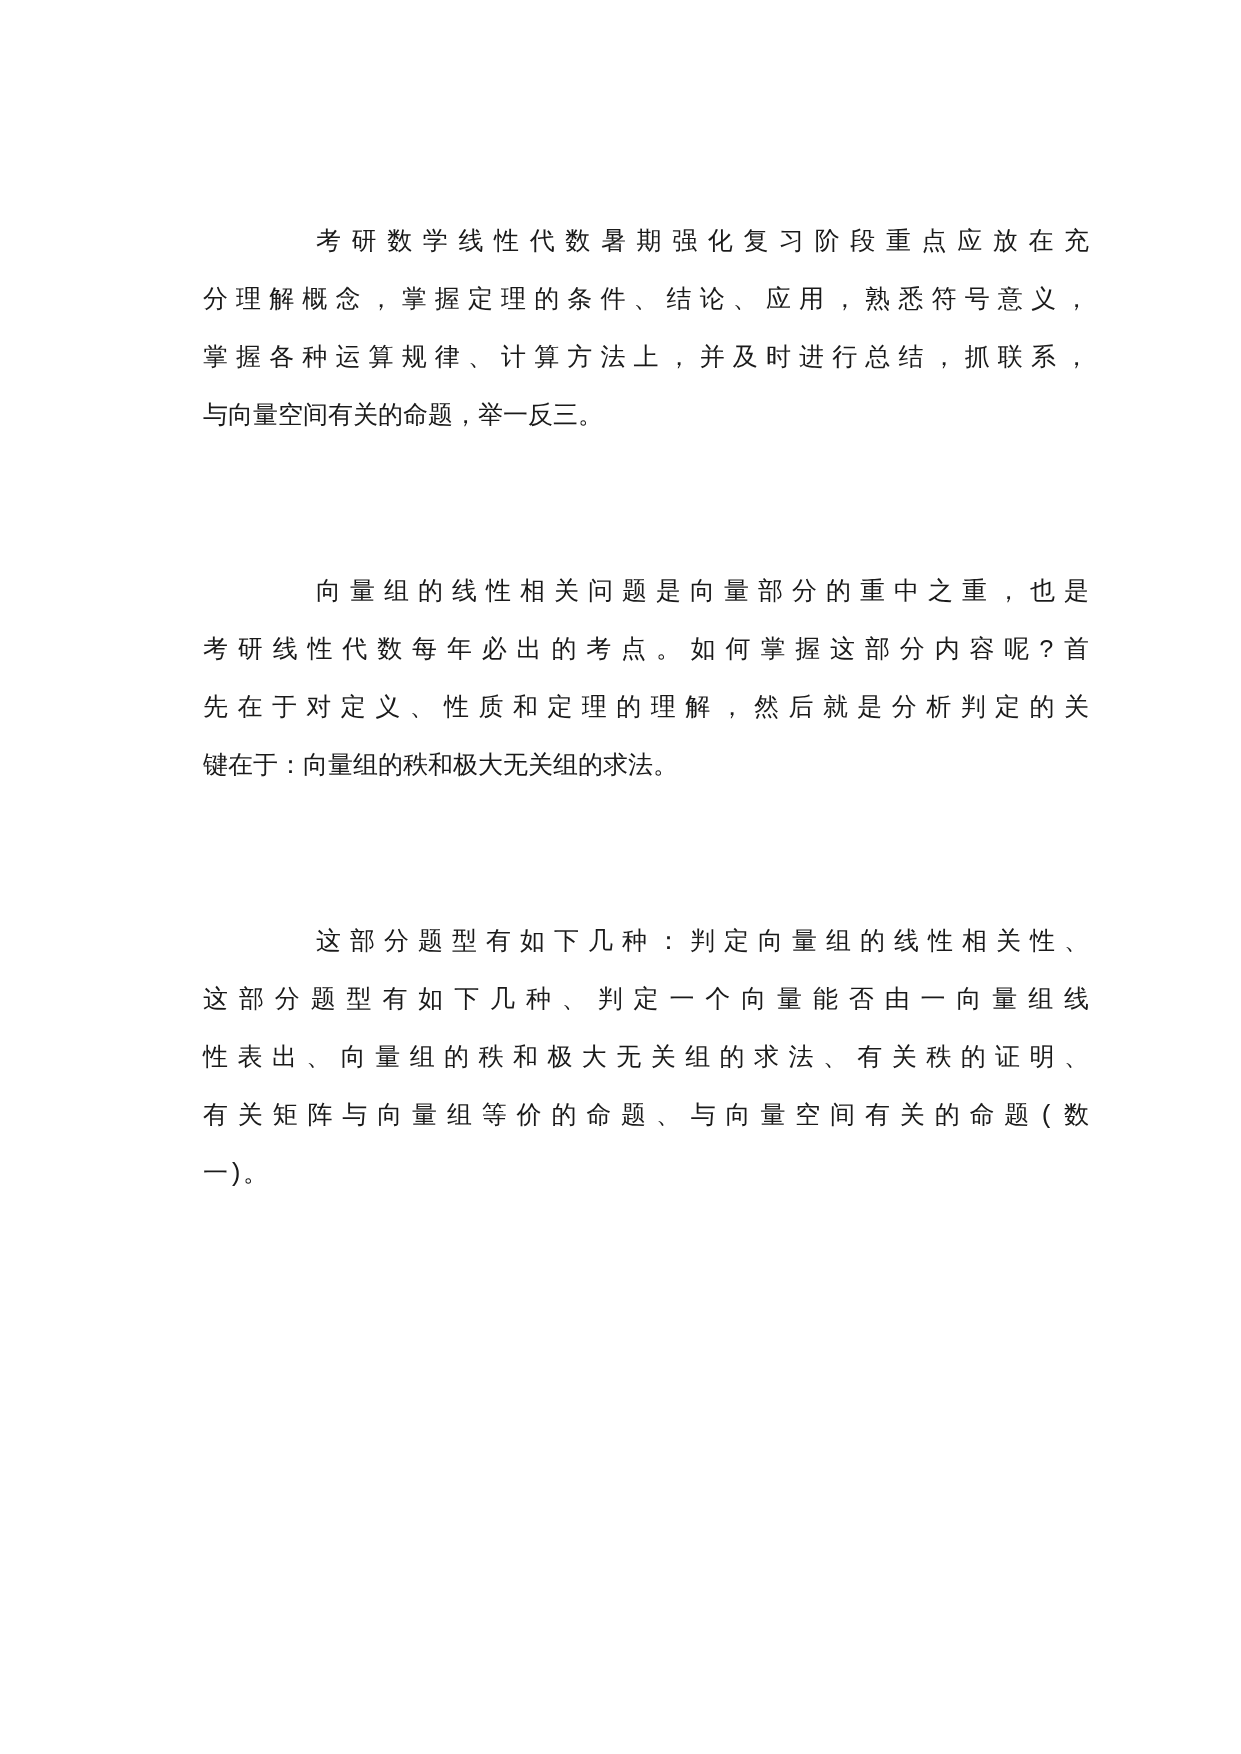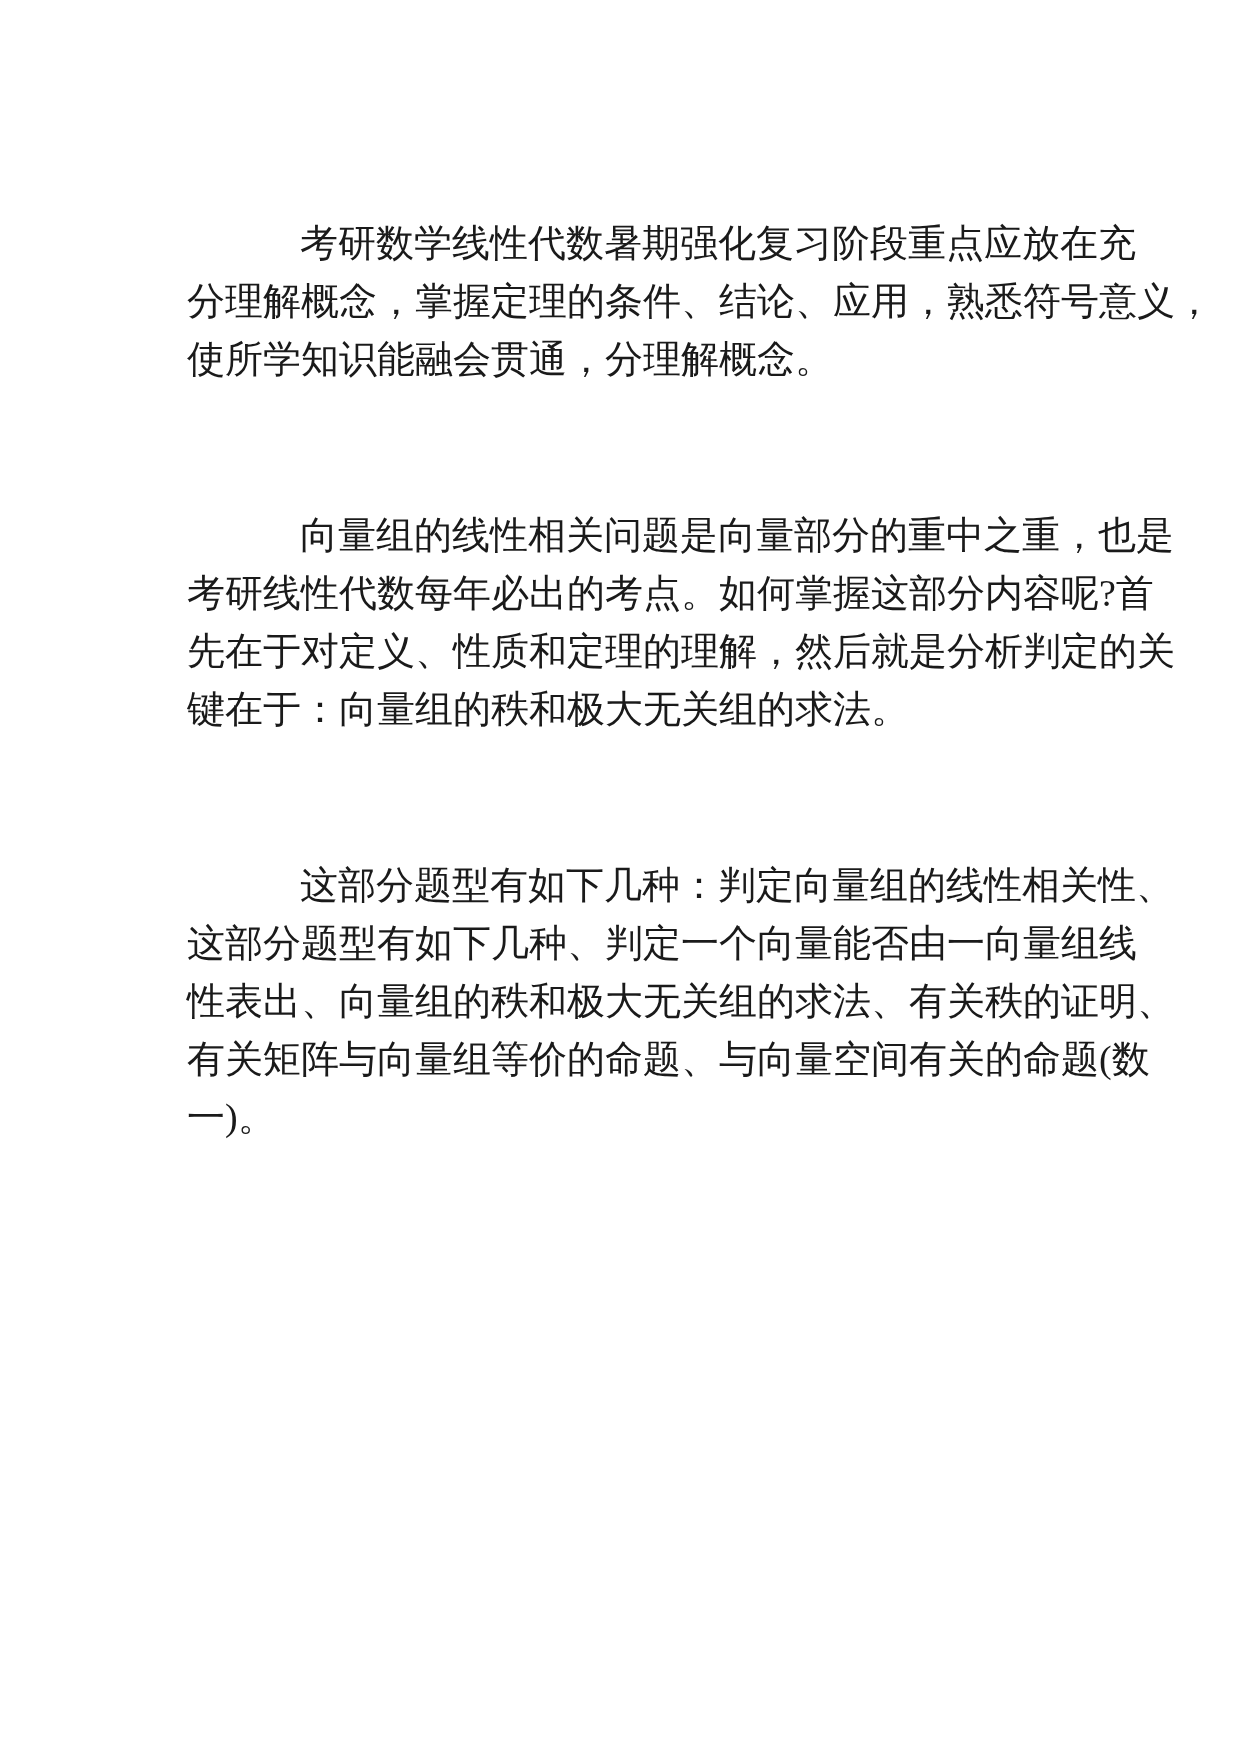--- a/index.html
+++ b/index.html
@@ -14,24 +14,25 @@
   .page {
     box-sizing: border-box;
     width: 1241px;
     height: 1754px;
     padding: 214px 152px 0 187px;
     background: #ffffff;
     color: #1a1a1a;
     font-family: "Liberation Serif", serif;
   }
   .para {
-    margin: 0 0 118px 0;
-    font-size: 38px;
+    margin: 0 0 118px 16px;
+    font-size: 25px;
     line-height: 58px;
     font-weight: 400;
+    font-family: Liberation Mono, monospace;
   }
   .line {
     display: block;
     text-align: justify;
     text-align-last: justify;
     white-space: nowrap;
   }
   .line.first {
     text-indent: 113px;
   }
@@ -40,21 +41,22 @@
   }
 </style>
 </head>
 <body>
 
 <div class="page">
 
   <p class="para">
     <span class="line first">考研数学线性代数暑期强化复习阶段重点应放在充</span>
     <span class="line">分理解概念，掌握定理的条件、结论、应用，熟悉符号意义，</span>
-    <span class="line last">使所学知识能融会贯通，分理解概念。</span>
+    <span class="line">掌握各种运算规律、计算方法上，并及时进行总结，抓联系，</span>
+    <span class="line last">与向量空间有关的命题，举一反三。</span>
   </p>
 
 
   <p class="para">
     <span class="line first">向量组的线性相关问题是向量部分的重中之重，也是</span>
     <span class="line">考研线性代数每年必出的考点。如何掌握这部分内容呢?首</span>
     <span class="line">先在于对定义、性质和定理的理解，然后就是分析判定的关</span>
     <span class="line last">键在于：向量组的秩和极大无关组的求法。</span>
   </p>
 

